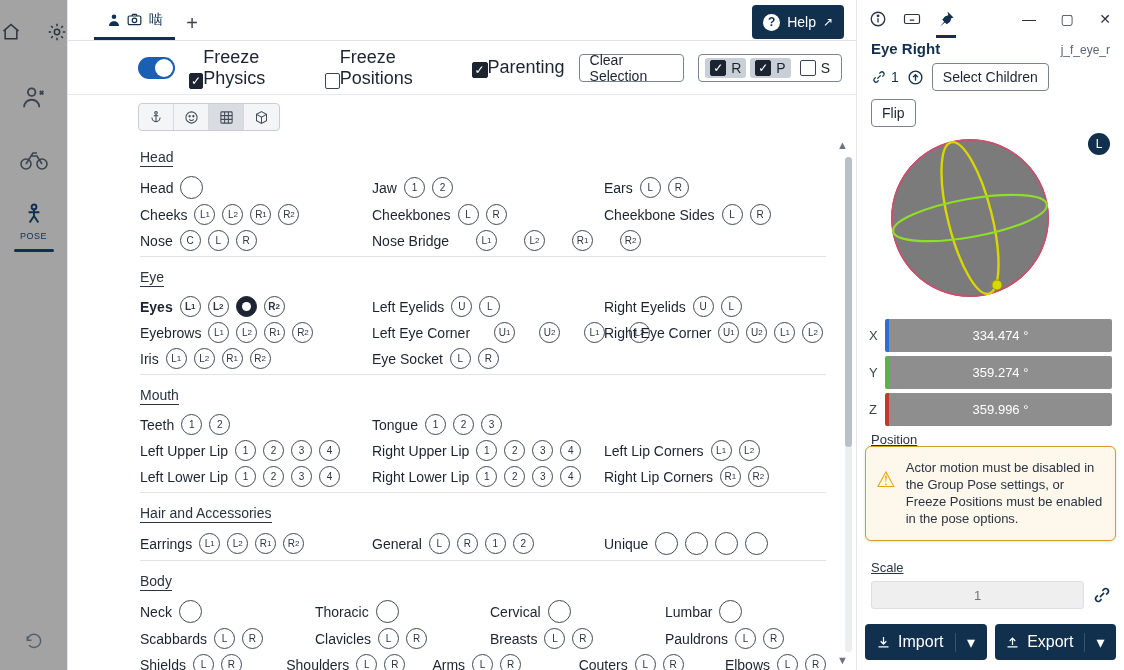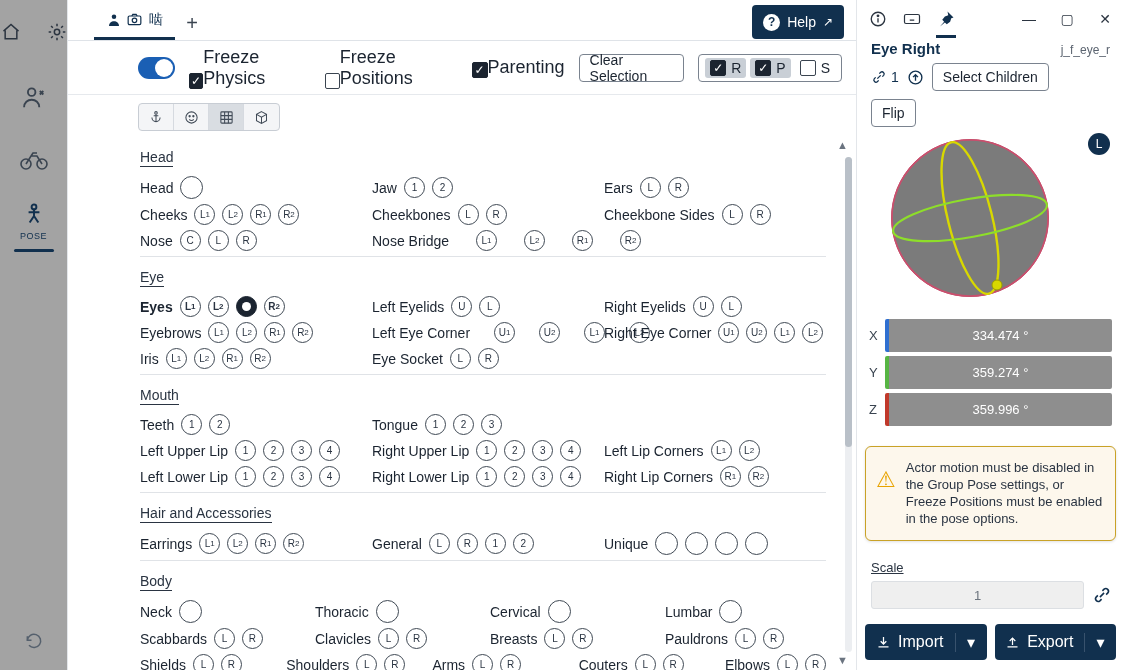--- a/index.html
+++ b/index.html
@@ -673,20 +673,21 @@
         <div class="axisrow">
           <div class="axis-letter">Y</div>
           <div class="axis-bar y" style="border-left-color: rgb(87, 181, 68);">359.274 °</div>
         </div>
         <div class="axisrow">
           <div class="axis-letter">Z</div>
           <div class="axis-bar z" style="border-left-color: rgb(192, 57, 43);">359.996 °</div>
         </div>
       </div>
 
+    <div class="pos-label">Position</div>
 
     <div class="tooltip">
       <div class="warn-ico">⚠</div>
       <div>Actor motion must be disabled in the Group Pose settings, or Freeze Positions must be enabled in the pose options.</div>
     </div>
 
     <div class="scale-label">Scale</div>
     <div class="scale-row">
       <div class="scale-input">1</div>
       <div class="chain">

